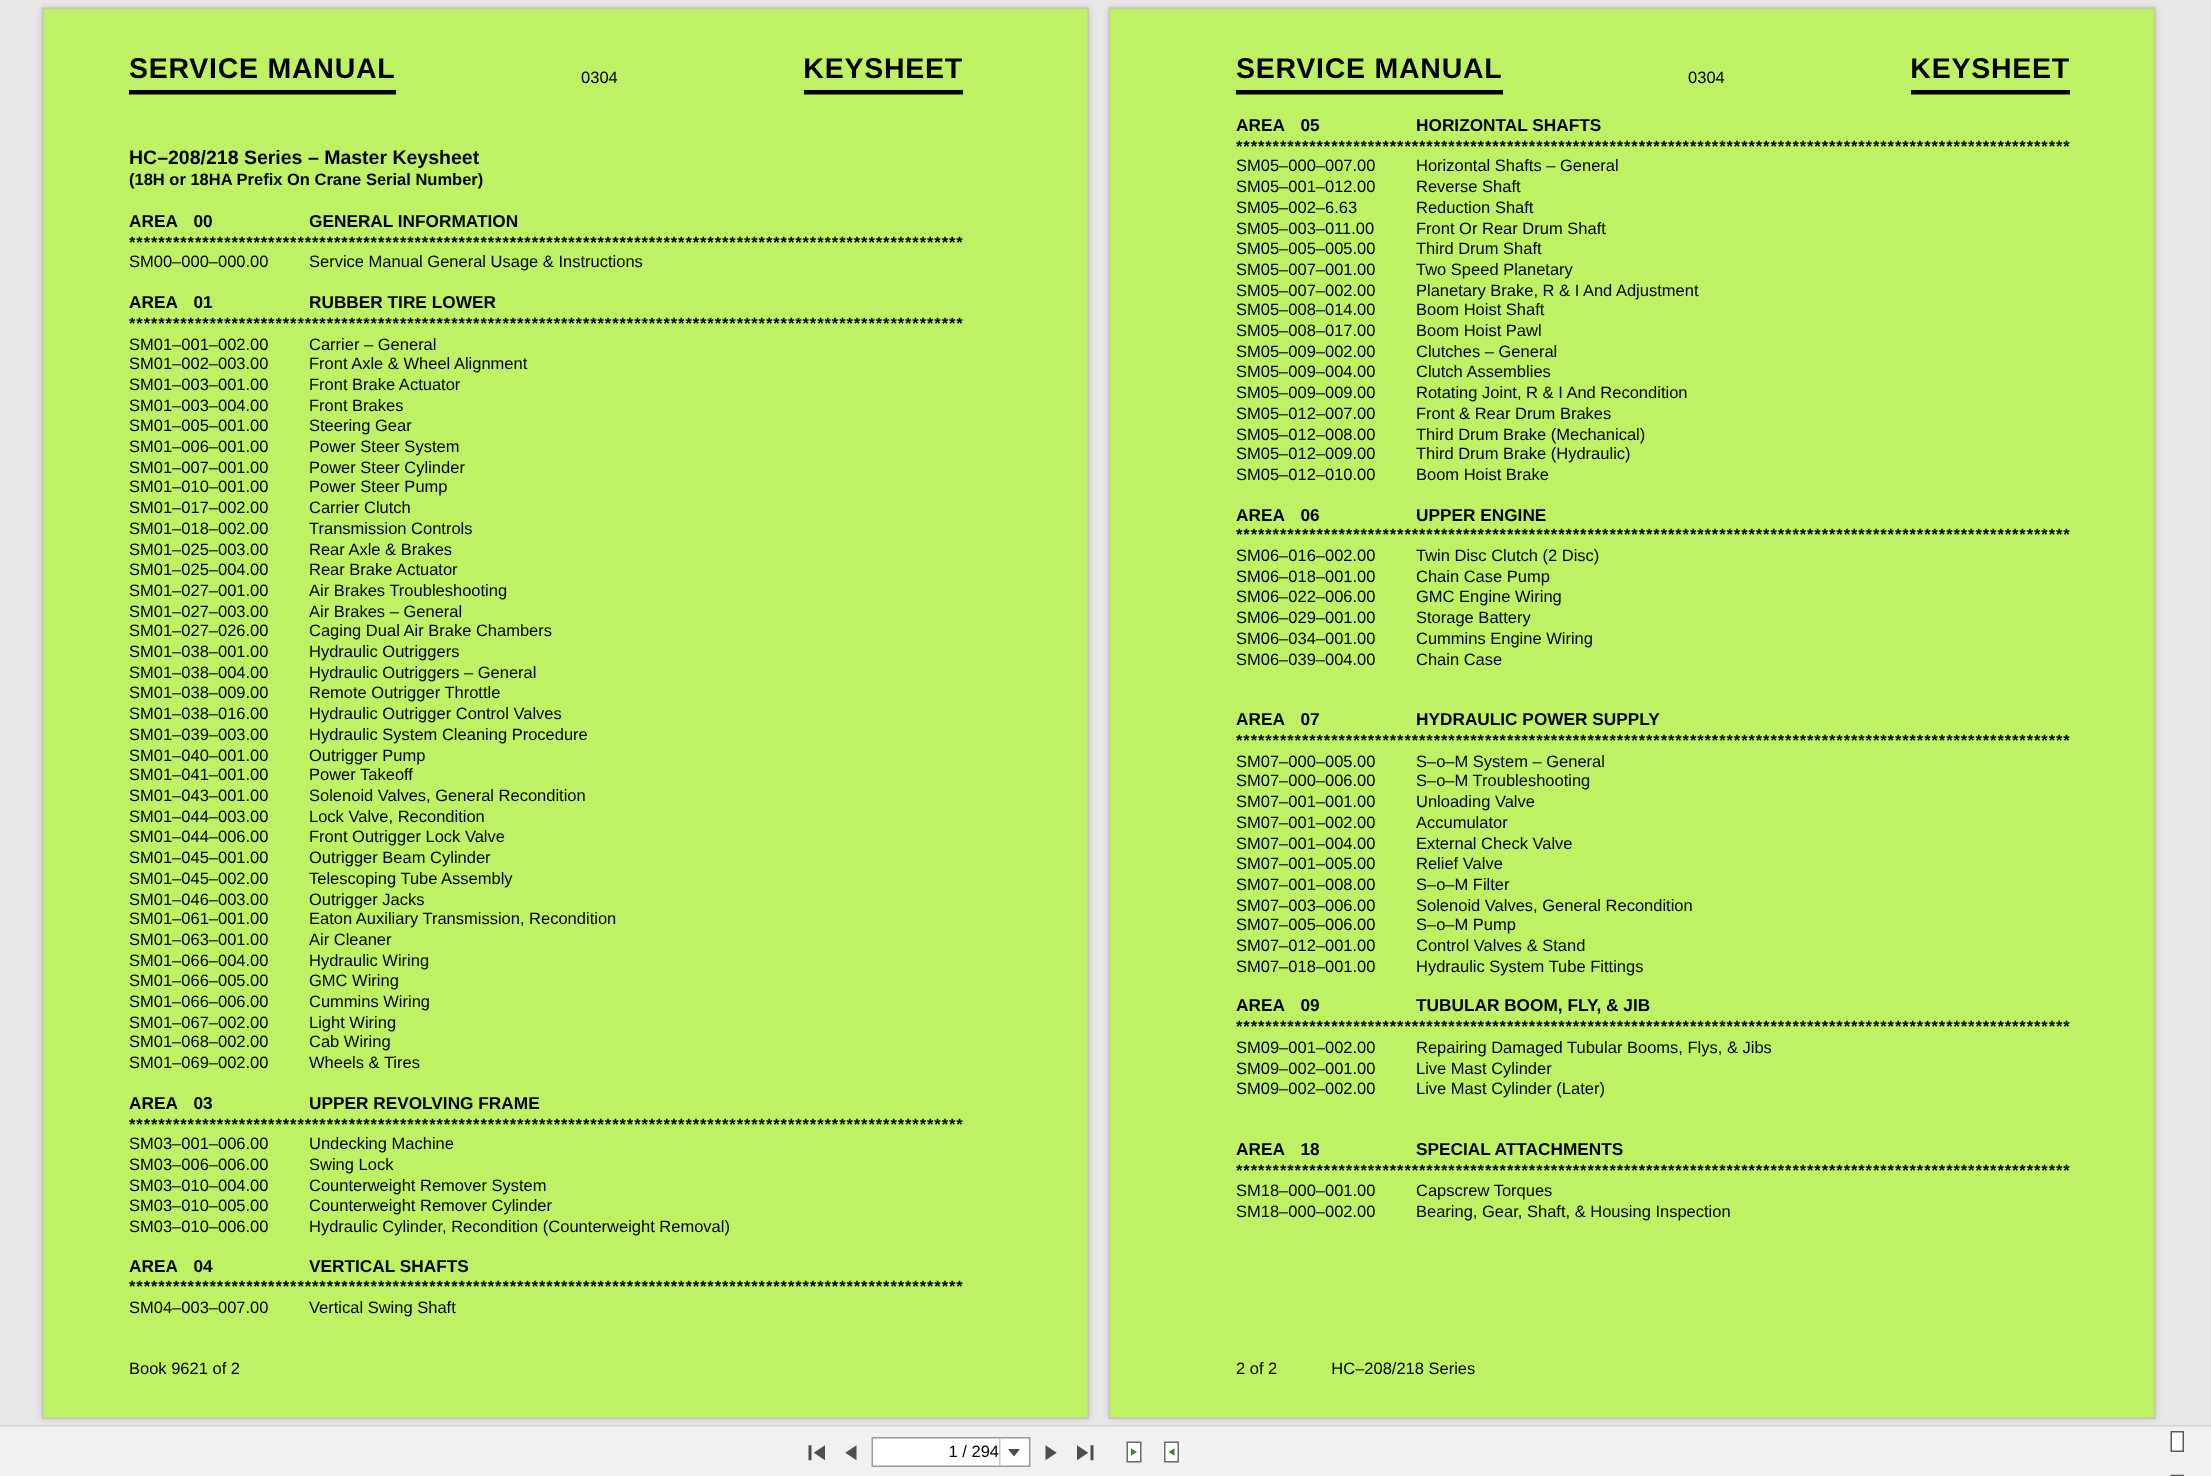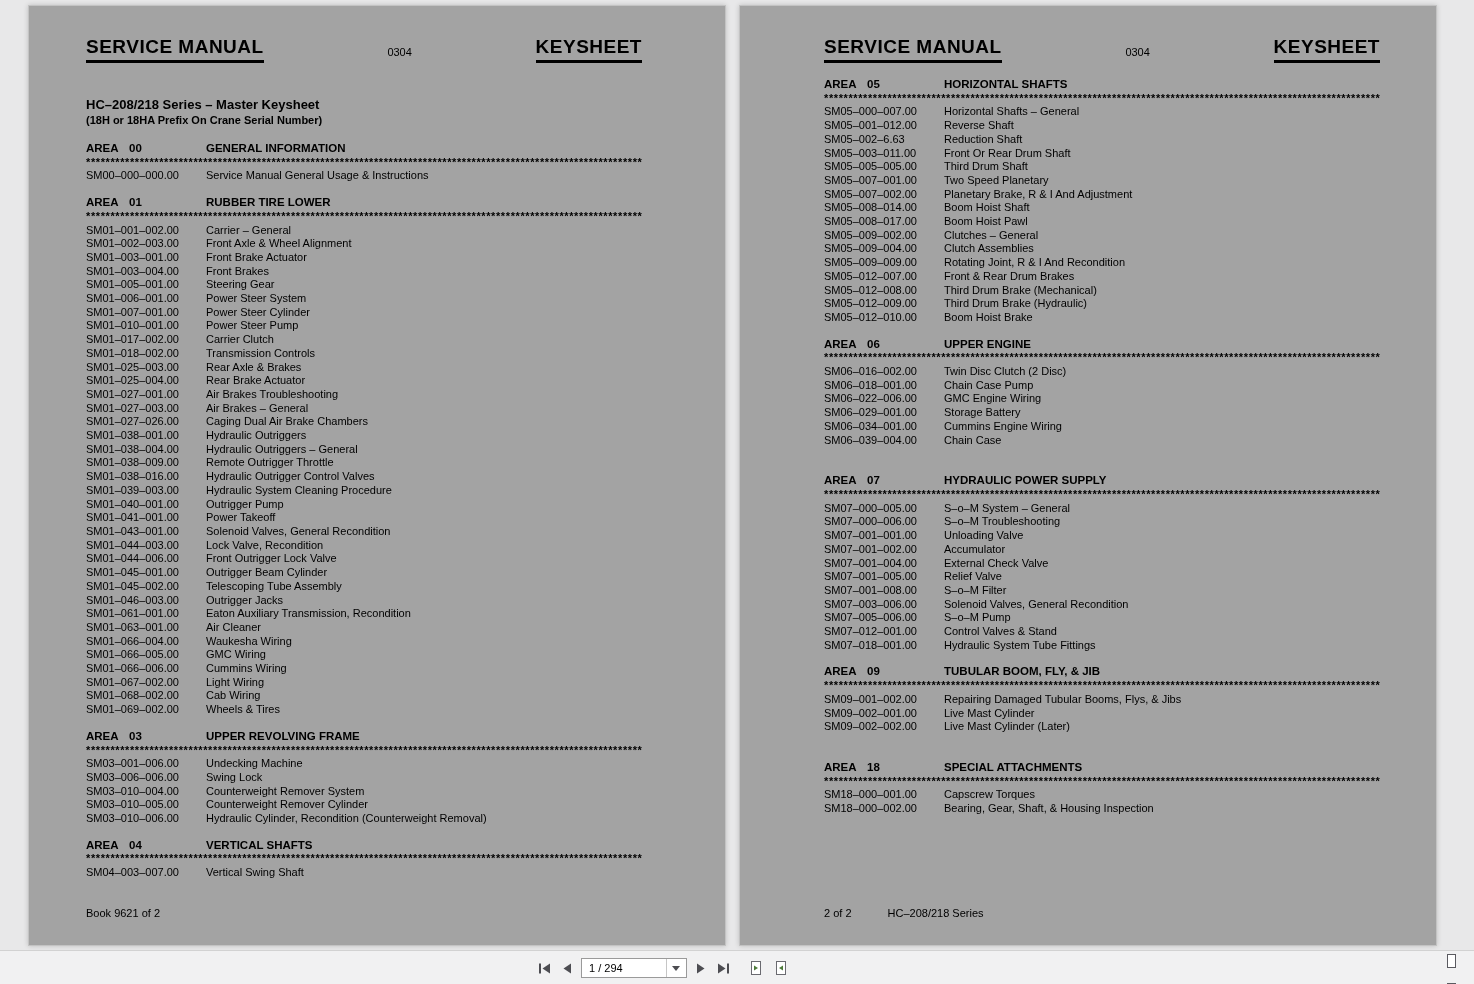--- a/index.html
+++ b/index.html
@@ -13,21 +13,21 @@
   }
   .viewport { position:relative; width:1474px; height:984px; }
 
   
   .pages-row {
     position:absolute; top:5px; left:28px;
     display:flex; gap:13px;
   }
   .page {
     width:698px; height:941px;
-    background:#a3a3a3;
+    background:#bef264;
     border:1px solid #c3c3c3;
     box-shadow:0 0 5px rgba(0,0,0,.18);
     position:relative;
   }
   .page-left  .page-inner { padding:30px 83px 0 57px; }
   .page-right .page-inner { padding:30px 56px 0 84px; }
 
   .page-header {
     display:flex; justify-content:space-between; align-items:flex-end;
     height:27px;
@@ -90,21 +90,21 @@
   .tb-btn svg { display:block; }
 
   .page-box {
     display:flex; align-items:center;
     width:106px; height:20px;
     background:#fff; border:1px solid #9a9a9a;
   }
   .page-input {
     width:84px; height:18px; border:none; outline:none;
     font-family:"Liberation Sans", sans-serif; font-size:11px;
-    padding:0 0 0 7px; background:transparent;
+    padding:0 0 0 7px; background:transparent;text-align:right;
   }
   .page-caret {
     width:18px; height:18px; display:flex; align-items:center; justify-content:center;
     border-left:1px solid #c6c6c6; cursor:pointer;
   }
   .zoom-label { font-size:11px; color:#333; min-width:16px; text-align:right; }
 </style>
 </head>
 <body>
 
@@ -153,21 +153,21 @@
               <div class="entry"><span class="code">SM01–040–001.00</span><span class="desc">Outrigger Pump</span></div>
               <div class="entry"><span class="code">SM01–041–001.00</span><span class="desc">Power Takeoff</span></div>
               <div class="entry"><span class="code">SM01–043–001.00</span><span class="desc">Solenoid Valves, General Recondition</span></div>
               <div class="entry"><span class="code">SM01–044–003.00</span><span class="desc">Lock Valve, Recondition</span></div>
               <div class="entry"><span class="code">SM01–044–006.00</span><span class="desc">Front Outrigger Lock Valve</span></div>
               <div class="entry"><span class="code">SM01–045–001.00</span><span class="desc">Outrigger Beam Cylinder</span></div>
               <div class="entry"><span class="code">SM01–045–002.00</span><span class="desc">Telescoping Tube Assembly</span></div>
               <div class="entry"><span class="code">SM01–046–003.00</span><span class="desc">Outrigger Jacks</span></div>
               <div class="entry"><span class="code">SM01–061–001.00</span><span class="desc">Eaton Auxiliary Transmission, Recondition</span></div>
               <div class="entry"><span class="code">SM01–063–001.00</span><span class="desc">Air Cleaner</span></div>
-              <div class="entry"><span class="code">SM01–066–004.00</span><span class="desc">Waukesha Wiring</span></div>
+              <div class="entry"><span class="code">SM01–066–004.00</span><span class="desc">Hydraulic Wiring</span></div>
               <div class="entry"><span class="code">SM01–066–005.00</span><span class="desc">GMC Wiring</span></div>
               <div class="entry"><span class="code">SM01–066–006.00</span><span class="desc">Cummins Wiring</span></div>
               <div class="entry"><span class="code">SM01–067–002.00</span><span class="desc">Light Wiring</span></div>
               <div class="entry"><span class="code">SM01–068–002.00</span><span class="desc">Cab Wiring</span></div>
               <div class="entry"><span class="code">SM01–069–002.00</span><span class="desc">Wheels &amp; Tires</span></div>
             </div>
             <div class="section">
               <div class="section-header"><span class="area-word">AREA</span><span class="area-num">03</span><span class="sec-title">UPPER REVOLVING FRAME</span></div>
               <div class="asterisks">**************************************************************************************************************************************************************************</div>
               <div class="entry"><span class="code">SM03–001–006.00</span><span class="desc">Undecking Machine</span></div>

